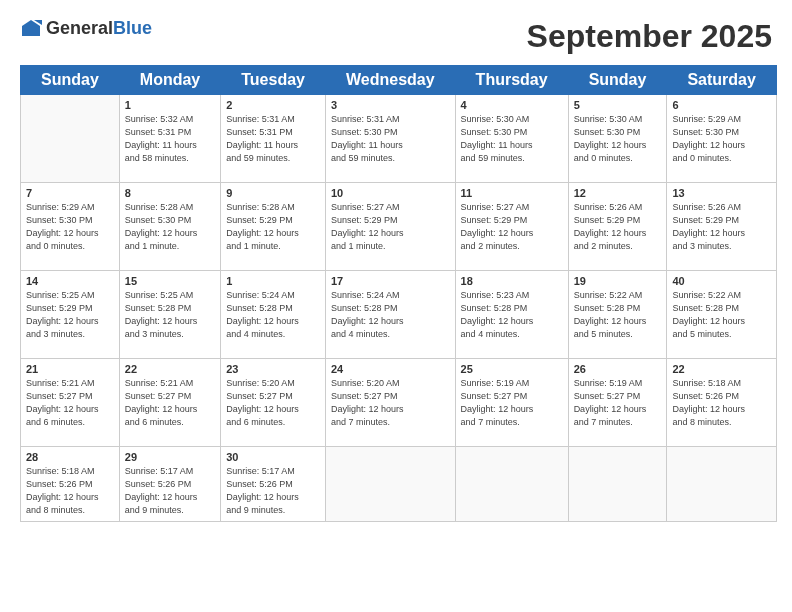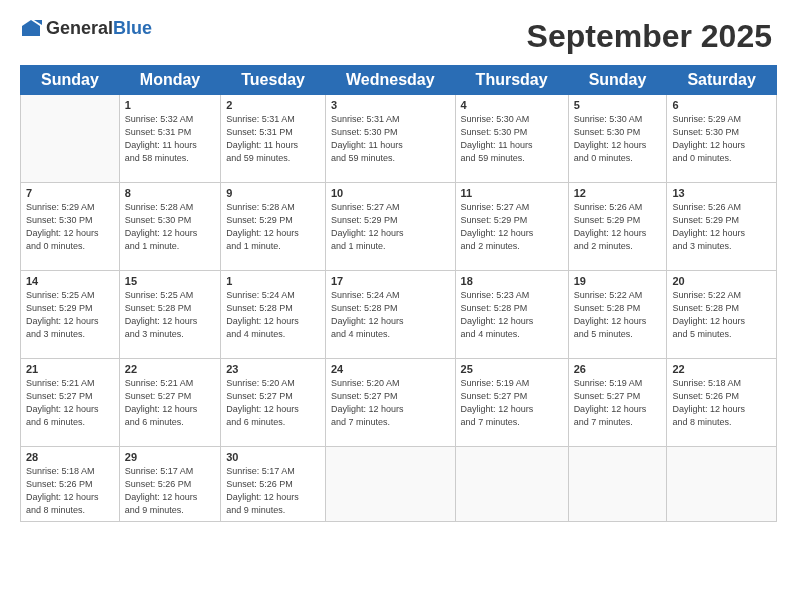--- a/index.html
+++ b/index.html
@@ -257,21 +257,21 @@
 and 4 minutes.</div>
           </td>
           <td>
             <span class="day-num">19</span>
             <div class="day-info" style="white-space: pre-line;">Sunrise: 5:22 AM
 Sunset: 5:28 PM
 Daylight: 12 hours
 and 5 minutes.</div>
           </td>
           <td>
-            <span class="day-num">20</span>
+            <span class="day-num">40</span>
             <div class="day-info" style="white-space: pre-line;">Sunrise: 5:22 AM
 Sunset: 5:28 PM
 Daylight: 12 hours
 and 5 minutes.</div>
           </td>
         </tr>
         <tr>
           <td>
             <span class="day-num">21</span>
             <div class="day-info" style="white-space: pre-line;">Sunrise: 5:21 AM

